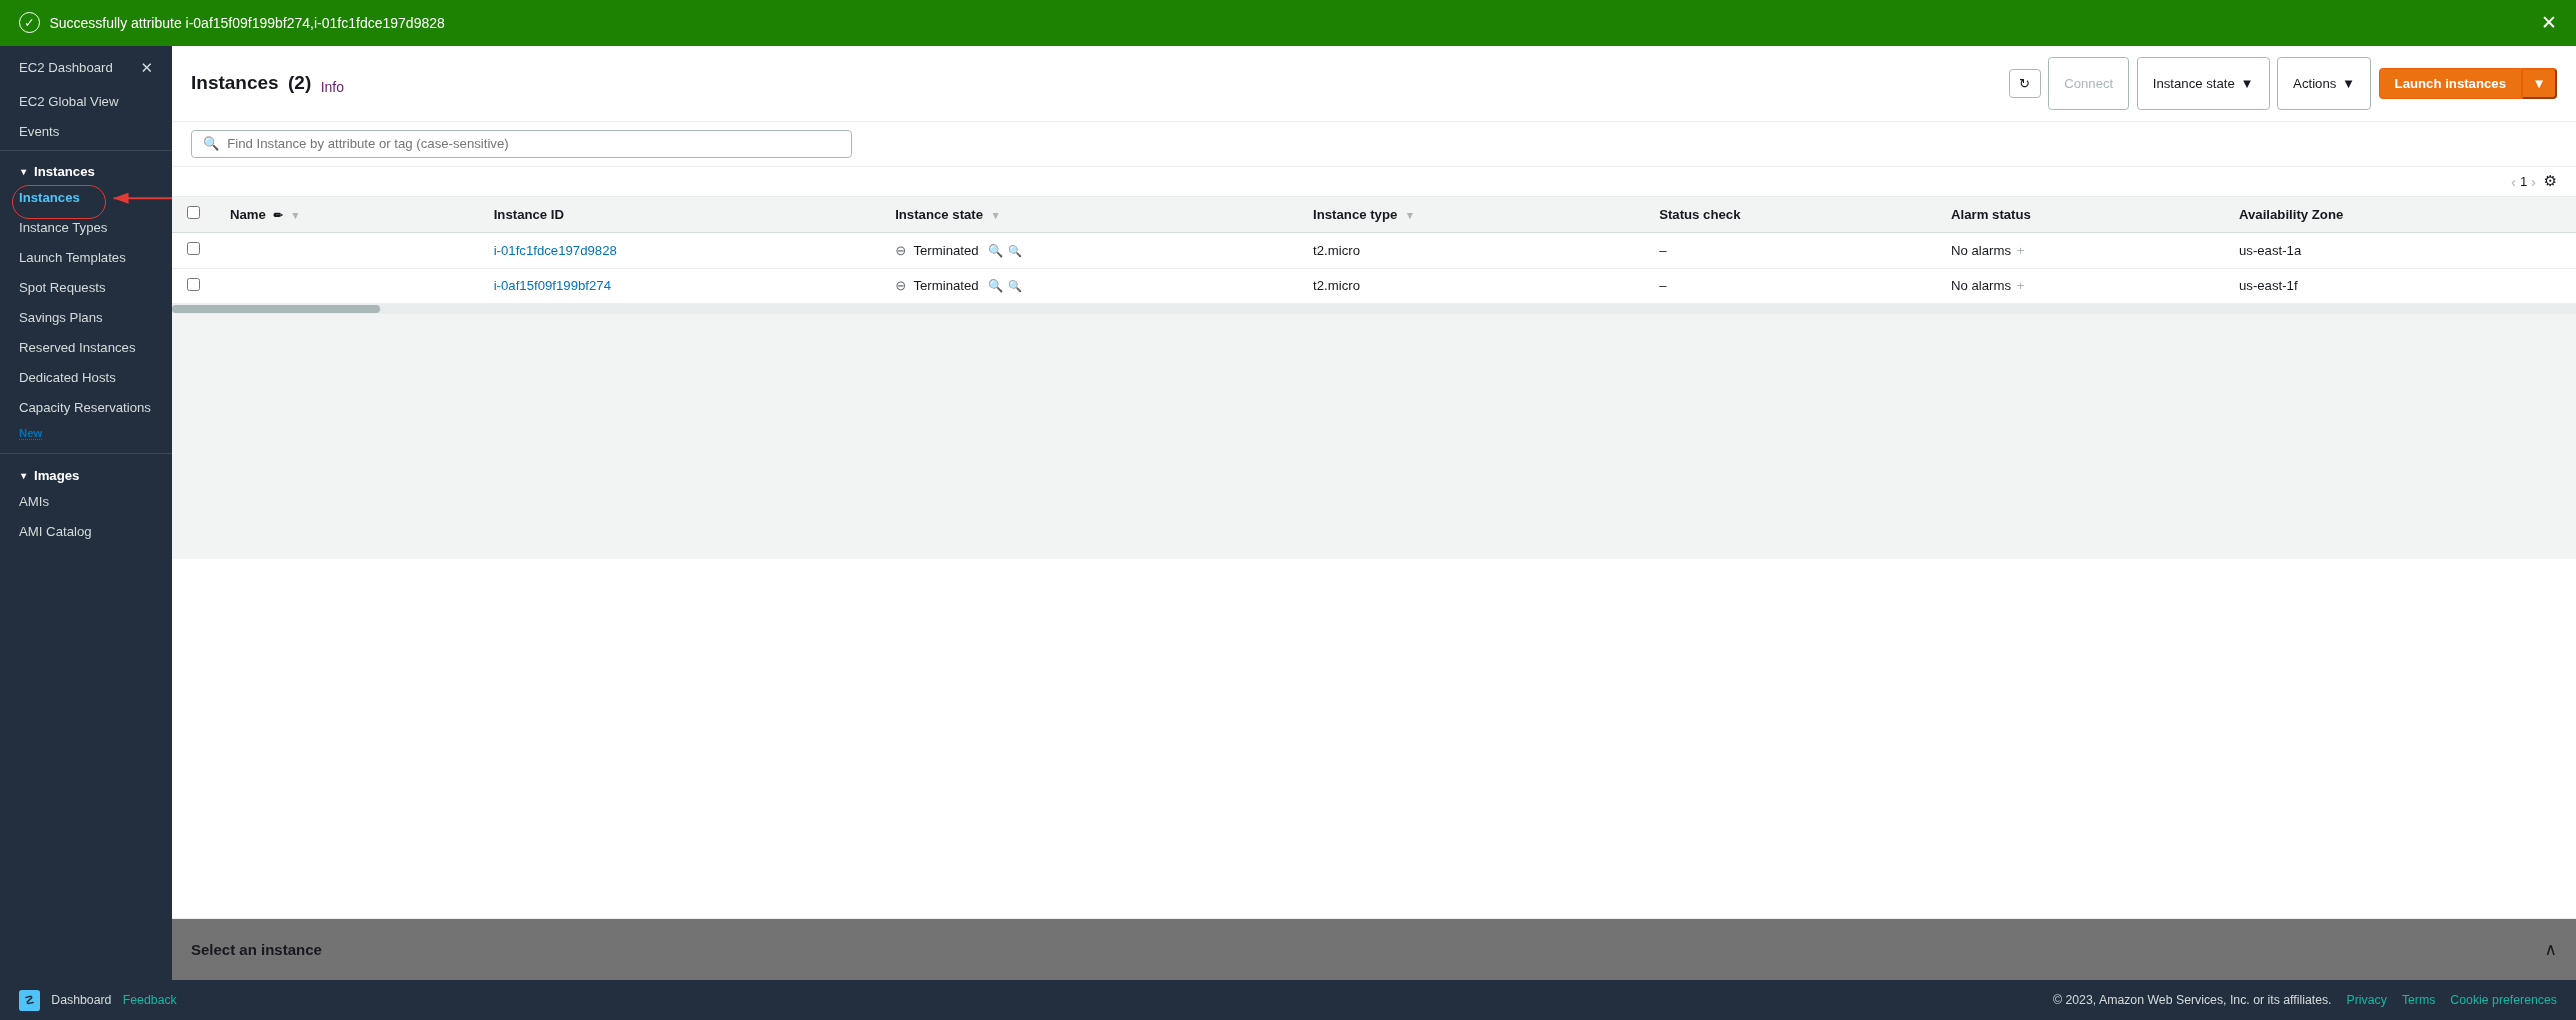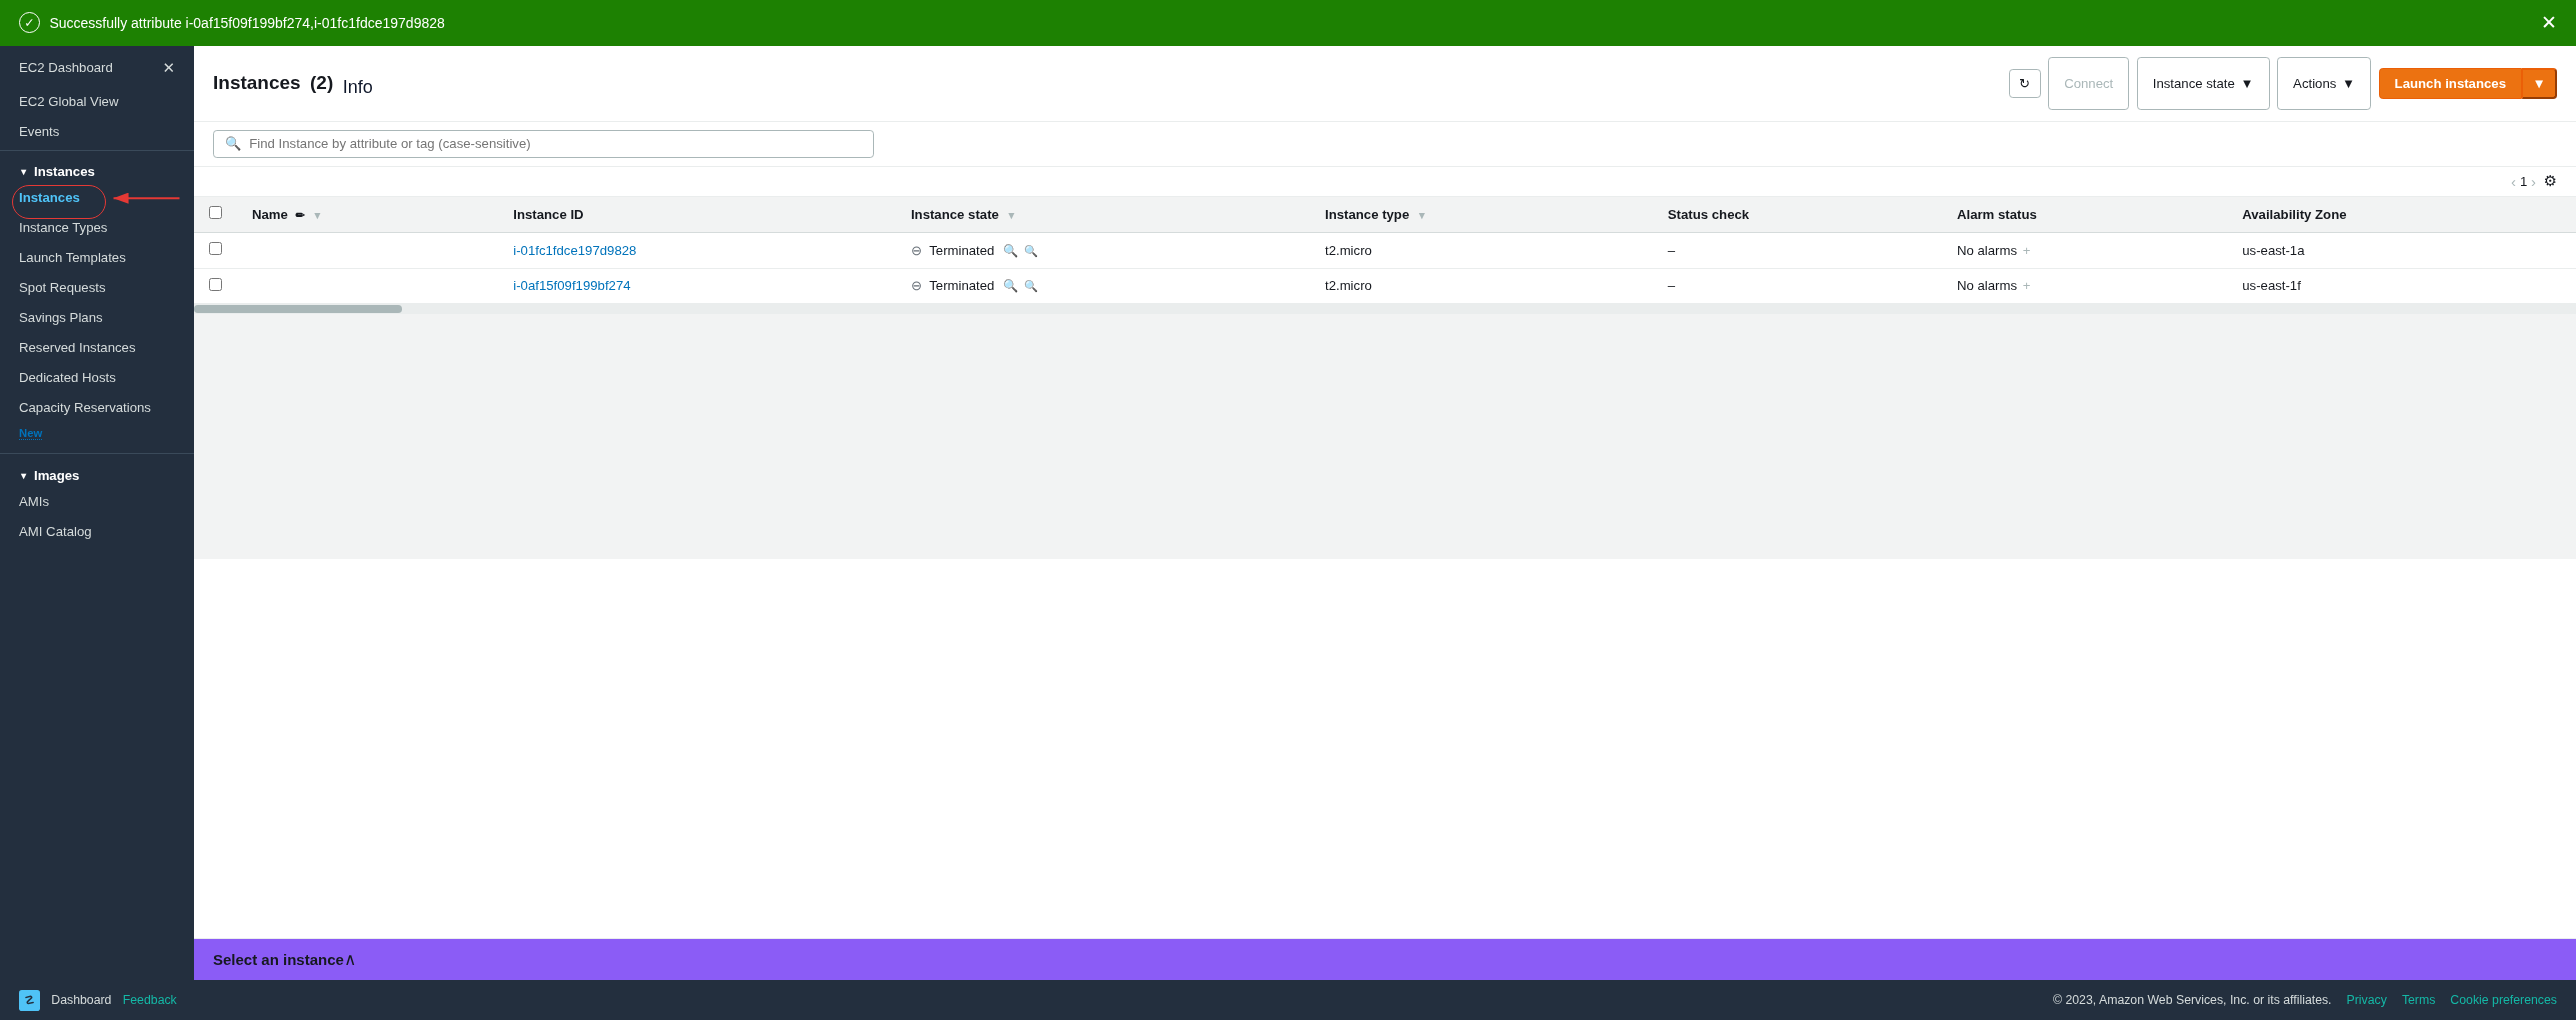--- a/index.html
+++ b/index.html
@@ -17,21 +17,21 @@
     }
     .success-banner .left { display: flex; align-items: center; gap: 9.4px; }
     .success-icon { width: 21px; height: 21px; border: 1.9px solid white; border-radius: 50%; display: flex; align-items: center; justify-content: center; font-size: 12.3px; flex-shrink: 0; }
     .close-btn { background: none; border: none; color: white; font-size: 19px; cursor: pointer; }
 
     
     .main-layout { display: flex; flex: 1; overflow: hidden; }
 
     
     .sidebar {
-      width: 194px;
+      width: 172px;
       background: #232f3e;
       color: #d5dbdb;
       flex-shrink: 0;
       overflow-y: auto;
       font-size: 13.2px;
     }
     .sidebar-item {
       padding: 7.5px 19px;
       cursor: pointer;
       display: flex;
@@ -54,21 +54,21 @@
       background: white;
       padding: 11.3px 19px;
       display: flex;
       align-items: center;
       justify-content: space-between;
       border-bottom: 0.9px solid #eaeded;
     }
     .toolbar-left { display: flex; align-items: center; gap: 9.4px; }
     .toolbar-title { font-size: 19px; font-weight: bold; color: #16191f; }
     .toolbar-count { font-size: 19px; font-weight: bold; color: #16191f; }
-    .info-link { color: #0f172a; font-size: 18px; cursor: pointer; margin-top: 8px; }
+    .info-link { color: #701a75; font-size: 14px; cursor: pointer; margin-top: 8px; }
     .toolbar-right { display: flex; align-items: center; gap: 7.5px; }
 
     
     .btn {
       padding: 18px 15px;
       border-radius: 3.8px;
       cursor: pointer;
       font-size: 13.2px;
       border: 0.9px solid #aab7b8;
       background: white;
@@ -161,25 +161,26 @@
       left: 0;
       top: 0.9px;
       width: 208px;
       height: 7.5px;
       background: #aab7b8;
       border-radius: 3.8px;
     }
 
     
     .select-panel {
-      background: #8b5cf6;
+      background: #737373;
       border-top: 1.9px solid #eaeded;
-      padding: 10px 19px;
-      display: flex;
-      align-items: center;
+      padding: 20px 19px;
+      display: flex;
+      align-items: center;
+      justify-content: space-between;
     }
     .select-panel-title { font-size: 15px; font-weight: bold; color: #16191f; }
     .collapse-btn { background: none; border: none; font-size: 17px; cursor: pointer; color: #16191f; }
 
     
     .footer {
       background: #232f3e;
       color: #d5dbdb;
       font-size: 12.3px;
       padding: 9.4px 19px;

